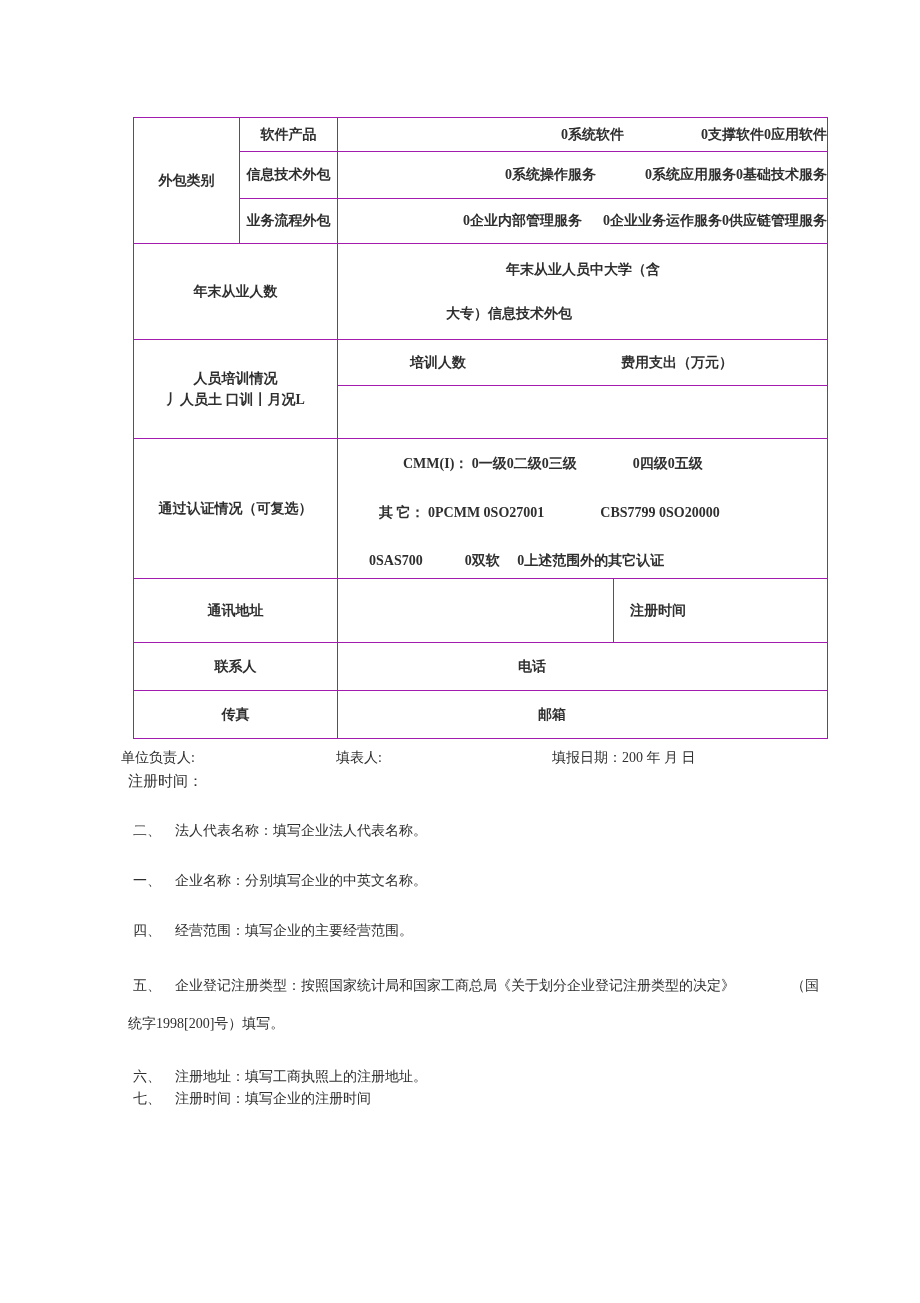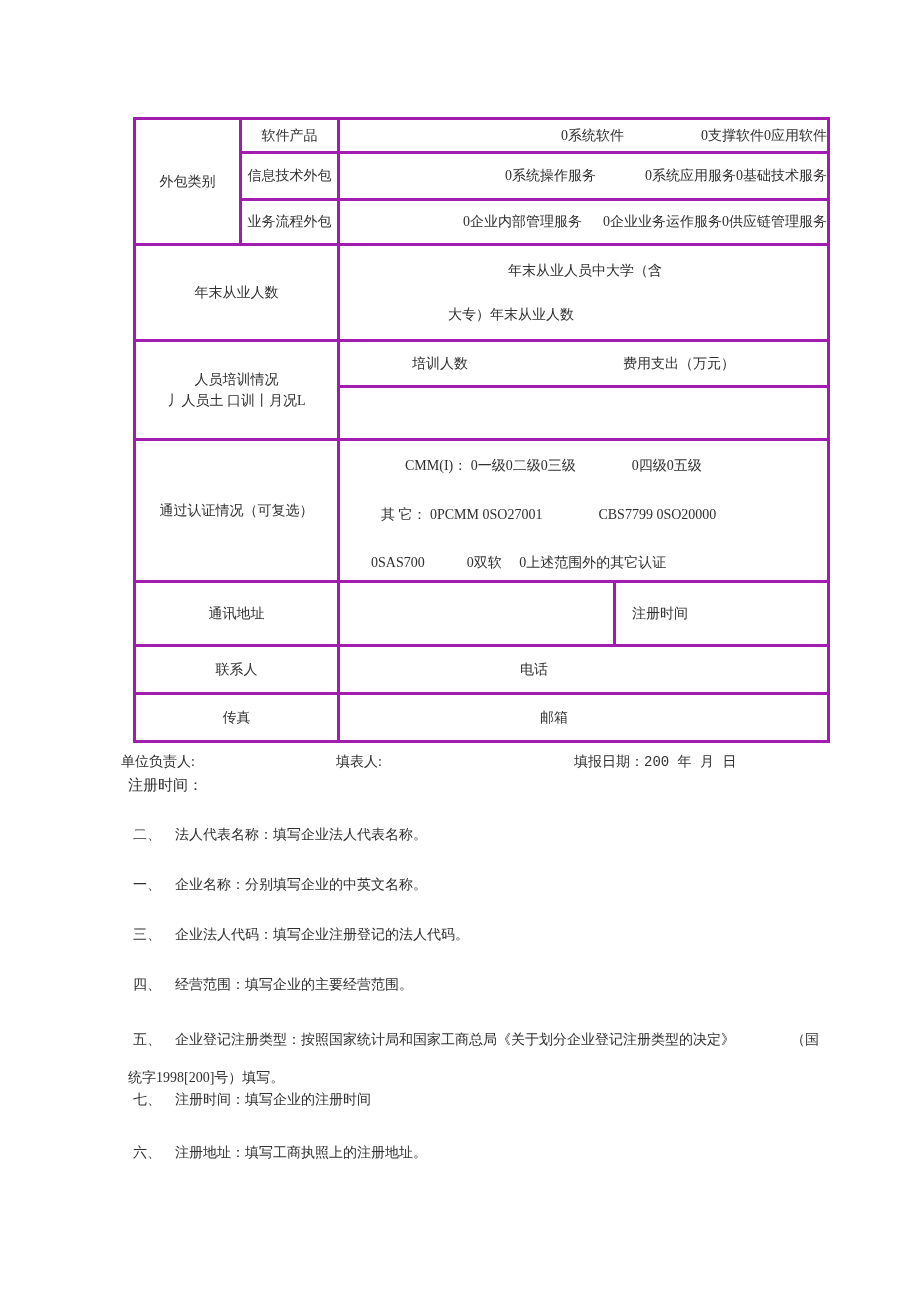--- a/index.html
+++ b/index.html
@@ -11,25 +11,26 @@
     font-family:"Liberation Serif","DejaVu Serif",serif;
     overflow:hidden;
   }
   table.form-table {
     border-collapse:collapse;
     table-layout:fixed;
     width:694px;
     margin:117px 0 0 133px;
   }
   .form-table td {
-    border:3px solid #a21caf;
+    border:1px solid #a21caf;
     font-size:14px;
     padding:0;
     vertical-align:middle;
     overflow:hidden;
+    font-weight:bold;
   }
   .c-center { text-align:center; }
   .r1 { height:34px; }
   .r2 { height:47px; }
   .r3 { height:45px; }
   .r4 { height:96px; }
   .r5a { height:46px; }
   .r5b { height:53px; }
   .r6 { height:139px; }
   .r7 { height:64px; }
@@ -53,21 +54,21 @@
   .cert-l1 { padding-left:65px; }
   .cert-l2 { padding-left:41px; }
   .cert-l3 { padding-left:31px; }
   .postal-cell { text-align:left; padding-left:16px !important; }
   .phone-cell { text-align:left; padding-left:180px !important; }
   .email-cell { text-align:left; padding-left:200px !important; }
   .footer-line { position:relative; height:22px; margin-top:10px; font-size:14px; }
   .footer-line span { position:absolute; top:0; white-space:pre; }
   .f1 { left:121px; }
   .f2 { left:336px; }
-  .f3 { left:574px;font-family:Liberation Mono, monospace; }
+  .f3 { left:552px; }
   .instructions { margin-left:128px; font-size:14px; }
   .instr-heading { font-size:15px; line-height:20px; }
   .instr-item { margin-left:5px; line-height:20px; white-space:pre-wrap; }
   .i0 { margin-top:30px; }
   .i1,.i2,.i3 { margin-top:30px; }
   .i4 { margin-top:35px; }
   .i5 { margin-top:18px; margin-left:0; }
   .i6 { margin-top:33px; }
   .i7 { margin-top:2px; }
 </style>
@@ -101,21 +102,21 @@
         <td class="c-center">业务流程外包</td>
         <td colspan="2" class="options-cell">
           <span class="opt opt-1">0企业内部管理服务</span><span class="opt opt-2">0企业业务运作服务</span><span class="opt">0供应链管理服务</span>
         </td>
       </tr>
 
       <tr class="r4">
         <td colspan="2" class="c-center">年末从业人数</td>
         <td colspan="2" class="emp-cell">
           <div class="emp1">年末从业人员中大学（含</div>
-          <div class="emp2">大专）年末从业人数</div>
+          <div class="emp2">大专）信息技术外包</div>
         </td>
       </tr>
 
       <tr class="r5a">
         <td colspan="2" rowspan="2" class="c-center two-line train-label">
           <div>人员培训情况</div>
           <div>丿人员土 口训丨月况L</div>
         </td>
         <td colspan="2" class="train-head">
           <span class="s1">培训人数</span><span class="s2">费用支出（万元）</span>
@@ -157,21 +158,20 @@
   <div class="footer-line">
     <span class="f1">单位负责人:</span>
     <span class="f2">填表人:</span>
     <span class="f3">填报日期：200 年 月 日</span>
   </div>
 
   <div class="instructions">
     <div class="instr-heading">注册时间：</div>
     <div class="instr-item i1">二、　法人代表名称：填写企业法人代表名称。</div>
     <div class="instr-item i0">一、　企业名称：分别填写企业的中英文名称。</div>
-    <div class="instr-item i2">三、　企业法人代码：填写企业注册登记的法人代码。</div>
     <div class="instr-item i3">四、　经营范围：填写企业的主要经营范围。</div>
     <div class="instr-item i4">五、　企业登记注册类型：按照国家统计局和国家工商总局《关于划分企业登记注册类型的决定》　　　　（国</div>
     <div class="instr-item i5">统字1998[200]号）填写。</div>
+    <div class="instr-item i6">六、　注册地址：填写工商执照上的注册地址。</div>
     <div class="instr-item i7">七、　注册时间：填写企业的注册时间</div>
-    <div class="instr-item i6">六、　注册地址：填写工商执照上的注册地址。</div>
   </div>
 
 </div>
 
 </body></html>

